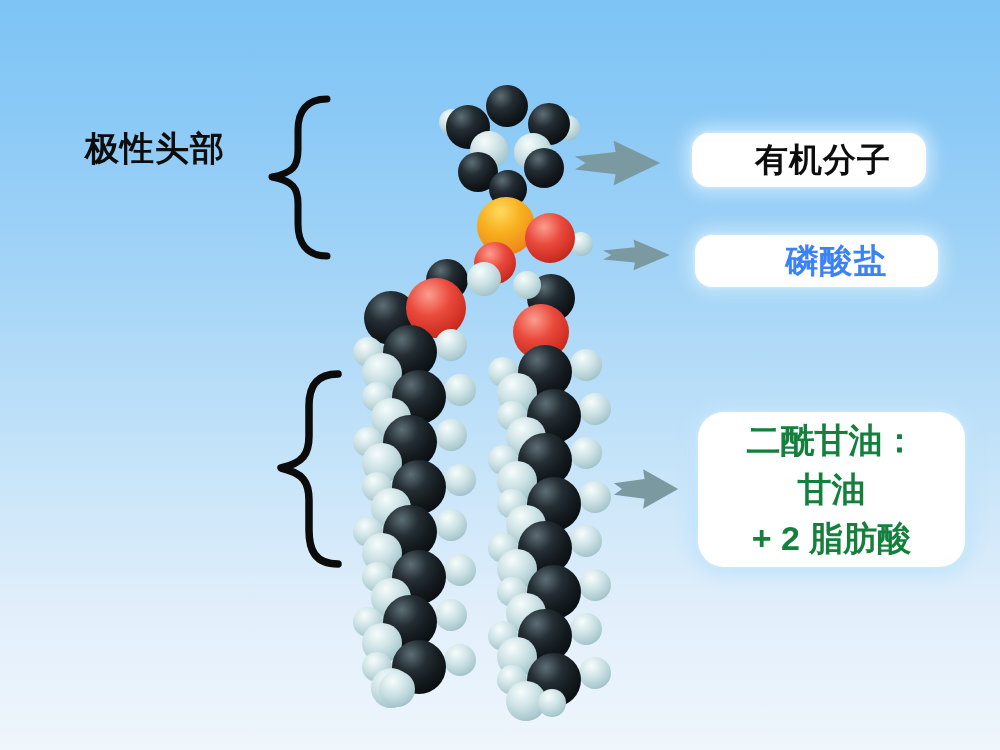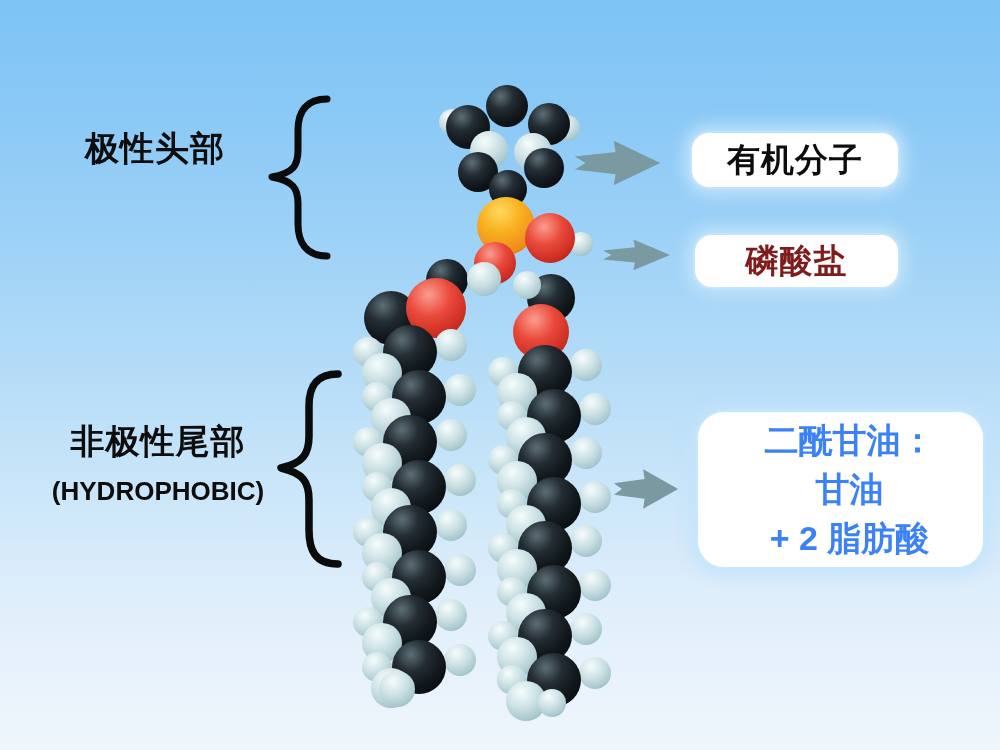--- a/index.html
+++ b/index.html
@@ -14,21 +14,21 @@
   .side-label .s{font-size:26px;font-weight:700;margin-top:16px;letter-spacing:0px;}
   .label-polar{left:49px;top:131px;width:212px;}
   .label-nonpolar{left:38px;top:424px;width:240px;}
   .callout{
     position:absolute;background:#ffffff;border-radius:17px;
     display:flex;align-items:center;justify-content:center;
     color:#0d0d0d;font-weight:700;
     box-shadow:0 0 15px 8px rgba(193,228,251,0.95), 0 0 3px 1px rgba(255,255,255,0.9);
   }
   .callout.one{font-size:33px;letter-spacing:1px;}
-  .co-organic{left:692px;top:133px;width:206px;height:54px;}
+  .co-organic{left:692px;top:133px;width:206px;height:54px;padding-left:28px;}
   .co-phosphate{left:695px;top:235px;width:203px;height:52px;}
   .co-dag{left:698px;top:412px;width:267px;height:155px;flex-direction:column;font-size:34px;line-height:49px;border-radius:26px;}
 </style>
 </head>
 <body>
 
 <div class="canvas">
 
   <svg class="art" viewBox="0 0 1000 750">
     <defs>
@@ -161,29 +161,25 @@
         <circle cx="512" cy="680" r="15" fill="url(#grad-pale)"></circle>
         <circle cx="554" cy="680" r="27" fill="url(#grad-dark)"></circle>
         <circle cx="526" cy="701" r="20" fill="url(#grad-pale)"></circle>
         <circle cx="552" cy="703" r="14" fill="url(#grad-pale)"></circle>
       </g>
   </svg>
 
   <div class="side-label label-polar" style="color: rgb(13, 13, 13); text-align: center;">
     <div class="t">极性头部</div>
   </div>
-  <div class="side-label label-nonpolar" style="color: rgb(13, 13, 13);">
-    <div class="t">非极性尾部</div>
-    <div class="s">(HYDROPHOBIC)</div>
-  </div>
 
   <div class="callout one co-organic" style="background: rgb(255, 255, 255); color: rgb(13, 13, 13);">
     <span>有机分子</span>
   </div>
-  <div class="callout one co-phosphate" style="background: rgb(255, 255, 255); color: #7f1d1d;">
+  <div class="callout one co-phosphate" style="background: rgb(255, 255, 255); color: #3b82f6; padding-left: 40px;">
     <span>磷酸盐</span>
   </div>
-  <div class="callout co-dag" style="background: rgb(255, 255, 255); color: #3b82f6; padding-left: 18px;">
+  <div class="callout co-dag" style="background: rgb(255, 255, 255); color: #15803d;">
     <span>二酰甘油：</span>
     <span>甘油</span>
     <span>+ 2 脂肪酸</span>
   </div>
 </div>
 
 </body></html>

